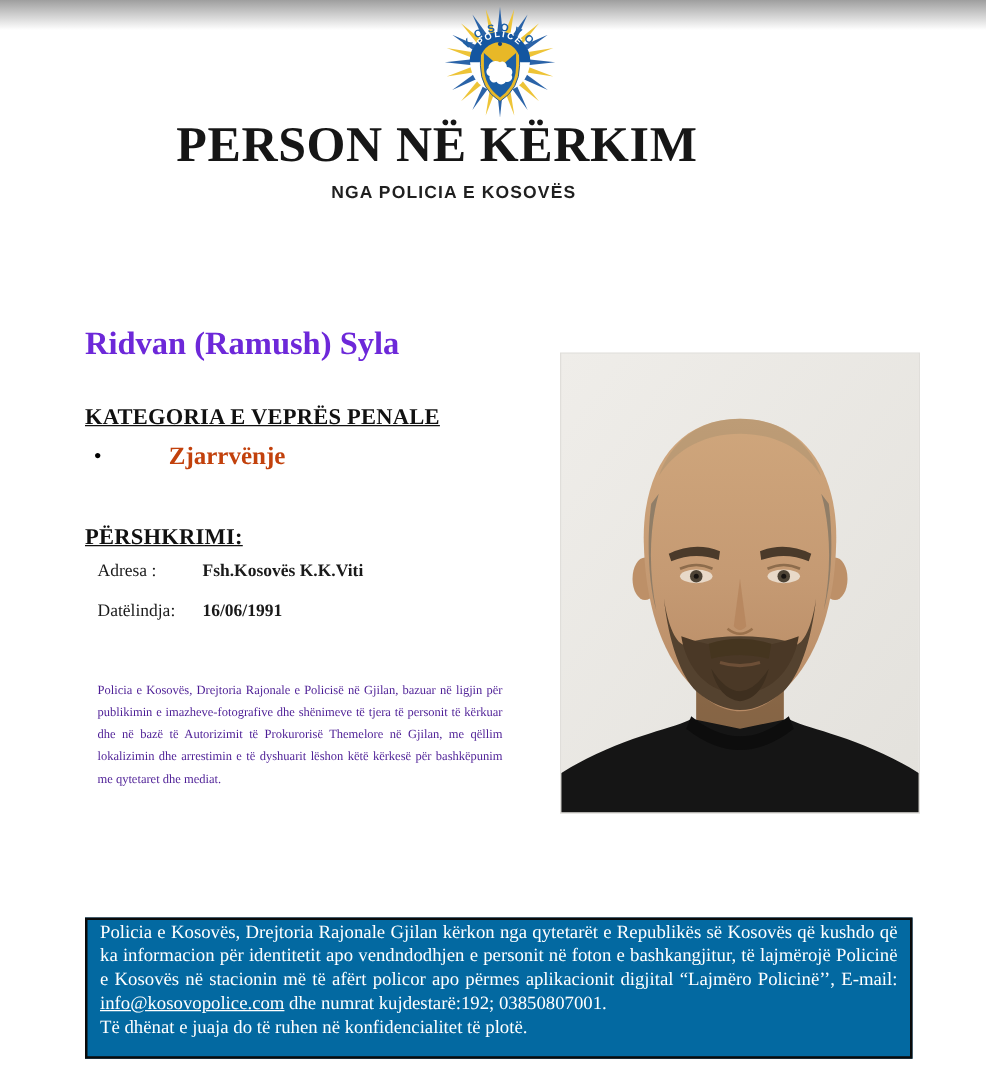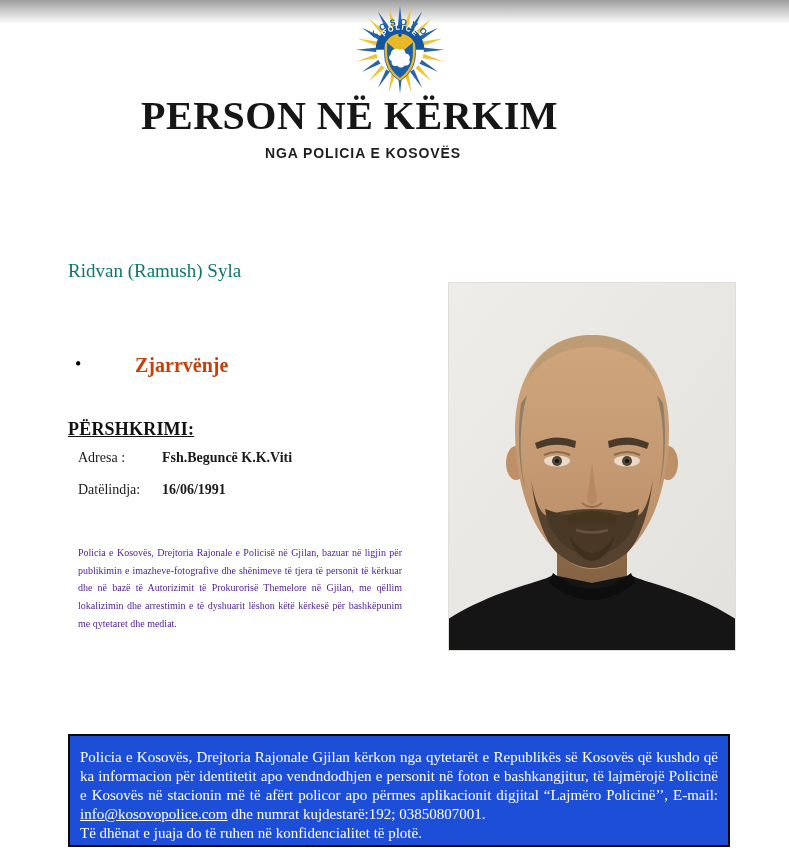--- a/index.html
+++ b/index.html
@@ -18,21 +18,21 @@
     font-family:"Liberation Serif", serif; font-weight:bold; font-size:40px;
     letter-spacing:0.5px; color:#161616;
   }
   .doc-subtitle {
     position:absolute; left:0; top:145px; width:726px; text-align:center;
     font-family:"Liberation Sans", sans-serif; font-size:14px;
     letter-spacing:0.9px; color:#1f1f1f; font-weight:600;
   }
   .person-name {
     position:absolute; left:68px; top:260px;
-    font-size:19px; font-weight:normal; color:#0f766e;
+    font-size:26px; font-weight:bold; color:#6d28d9;
   }
   .section-heading {
     position:absolute; left:68px; font-size:18px; font-weight:bold;
     color:#111; text-decoration:underline; letter-spacing:0.2px;
   }
   .heading-category { top:323px; }
   .heading-desc { top:419px; }
   .bullet-row { position:absolute; left:75px; top:354px; }
   .bullet-dot { font-size:18px; color:#000; }
   .bullet-text {
@@ -47,22 +47,22 @@
   .body-par {
     position:absolute; left:78px; top:544px; width:324px;
     font-size:10px; line-height:17.7px; text-align:justify; color:#4c1d95;
   }
   .photo {
     position:absolute; left:449px; top:283px; width:286px; height:367px;
     background:#eae8e4; outline:1px solid #e0deda;
   }
   .notice-box {
     position:absolute; left:68px; top:734px; width:662px; height:113px;
-    background:#1d4ed8; border:2px solid #0a0a0a; color:#fff;
-    padding:12px 10px 4px 10px; overflow:hidden;
+    background:#0369a1; border:2px solid #0a0a0a; color:#fff;
+    padding:1px 10px 4px 10px; overflow:hidden;
   }
   .notice-par { font-size:15px; line-height:19px; text-align:justify; }
   .notice-par2 { font-size:15px; line-height:19px; }
   .email-link { color:#fff; text-decoration:underline; cursor:pointer; }
 </style>
 </head>
 <body>
 
 <div class="page">
 
@@ -126,31 +126,32 @@
         <textPath href="#kosArc" startOffset="50%" text-anchor="middle">KOSOVO</textPath>
       </text>
     </svg>
   </div>
 
   <div class="doc-title">PERSON NË KËRKIM</div>
   <div class="doc-subtitle">NGA POLICIA E KOSOVËS</div>
 
   <div class="person-name">Ridvan (Ramush) Syla</div>
 
+  <div class="section-heading heading-category">KATEGORIA E VEPRËS PENALE</div>
 
   <div class="bullet-row">
     <span class="bullet-dot">•</span>
     <span class="bullet-text">Zjarrvënje</span>
   </div>
 
   <div class="section-heading heading-desc">PËRSHKRIMI:</div>
 
   <div class="field-row field-adresa">
     <span class="field-label">Adresa :</span>
-    <span class="field-value">Fsh.Beguncë K.K.Viti</span>
+    <span class="field-value">Fsh.Kosovës K.K.Viti</span>
   </div>
   <div class="field-row field-datelindja">
     <span class="field-label">Datëlindja:</span>
     <span class="field-value">16/06/1991</span>
   </div>
 
   <div class="body-par">Policia e Kosovës, Drejtoria Rajonale e Policisë në Gjilan, bazuar në ligjin për publikimin e imazheve-fotografive dhe shënimeve të tjera të personit të kërkuar dhe në bazë të Autorizimit të Prokurorisë Themelore në Gjilan, me qëllim lokalizimin dhe arrestimin e të dyshuarit lëshon këtë kërkesë për bashkëpunim me qytetaret dhe mediat.</div>
 
   <div class="photo">
     <svg viewBox="0 0 286 367" width="286" height="367">

